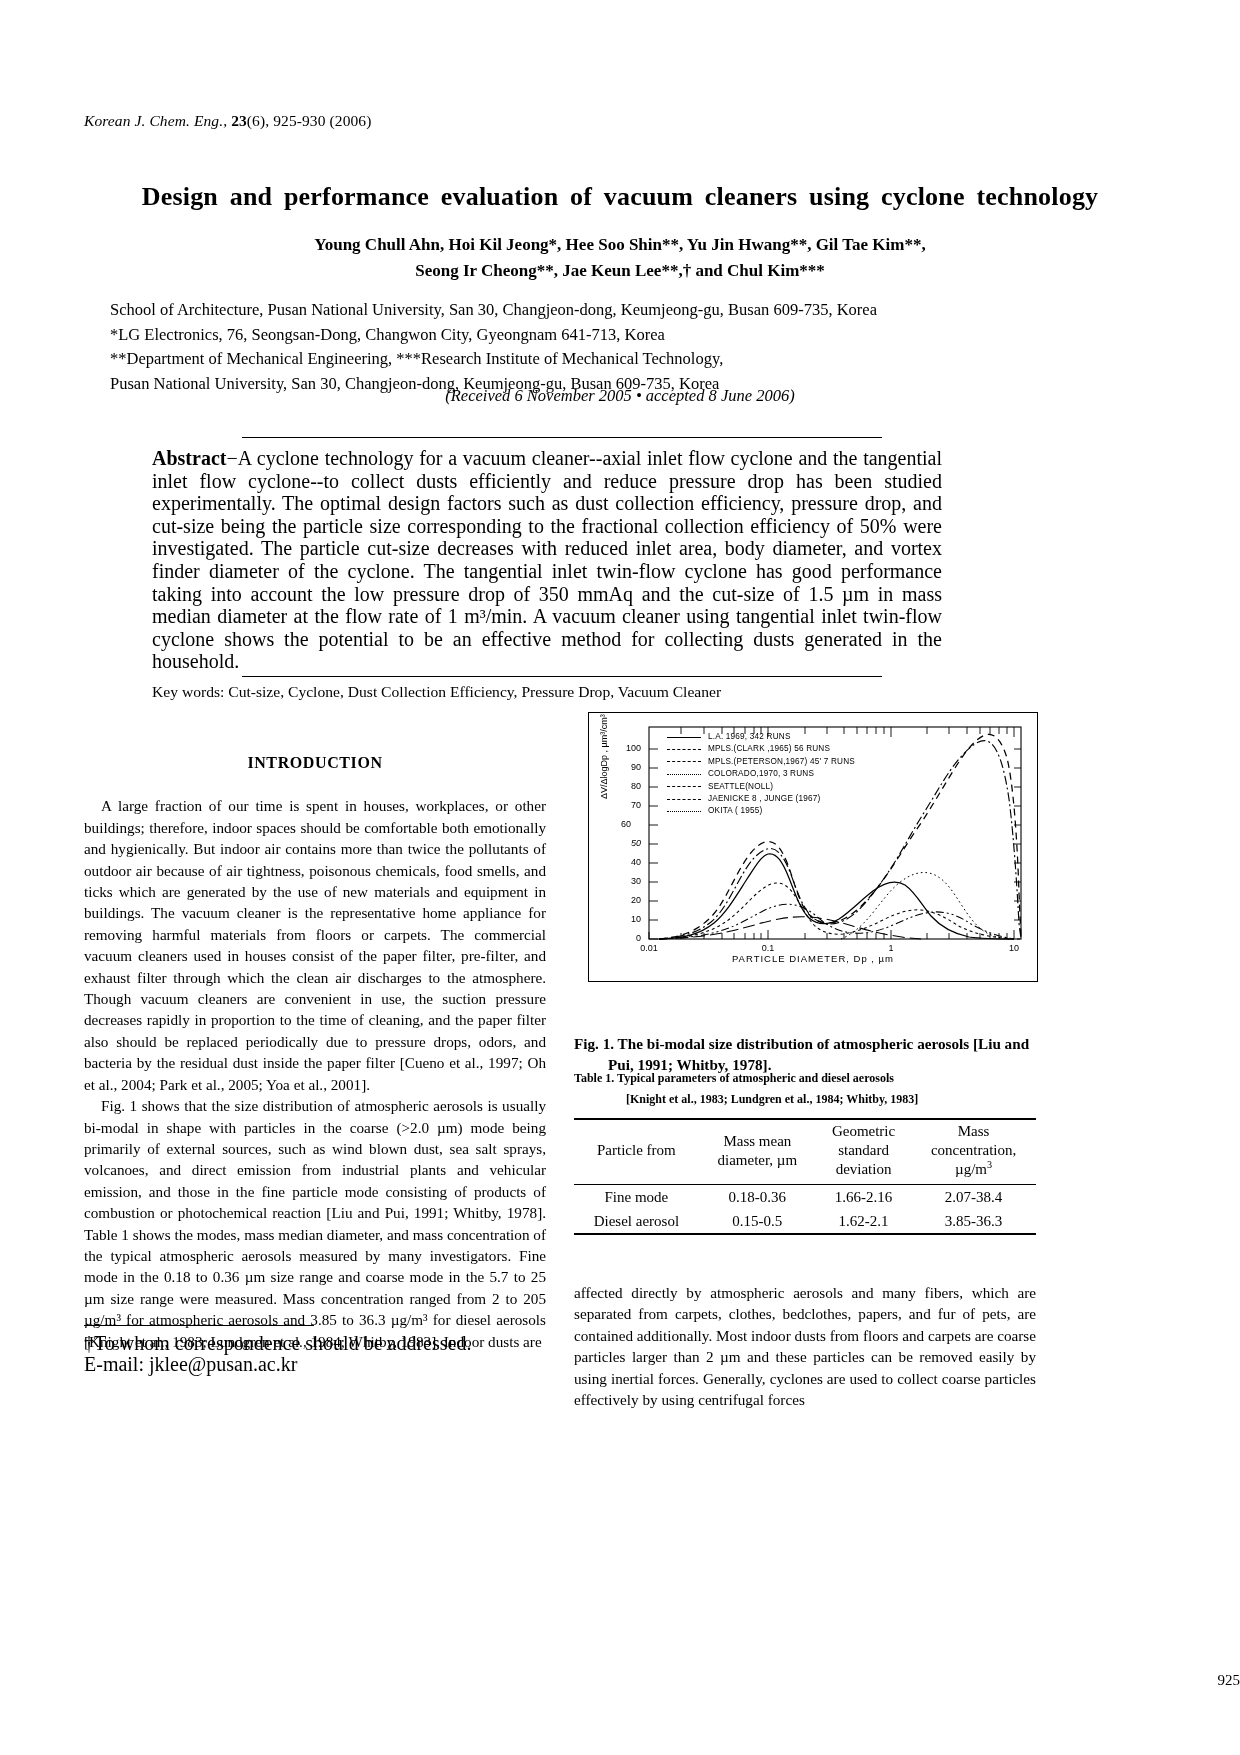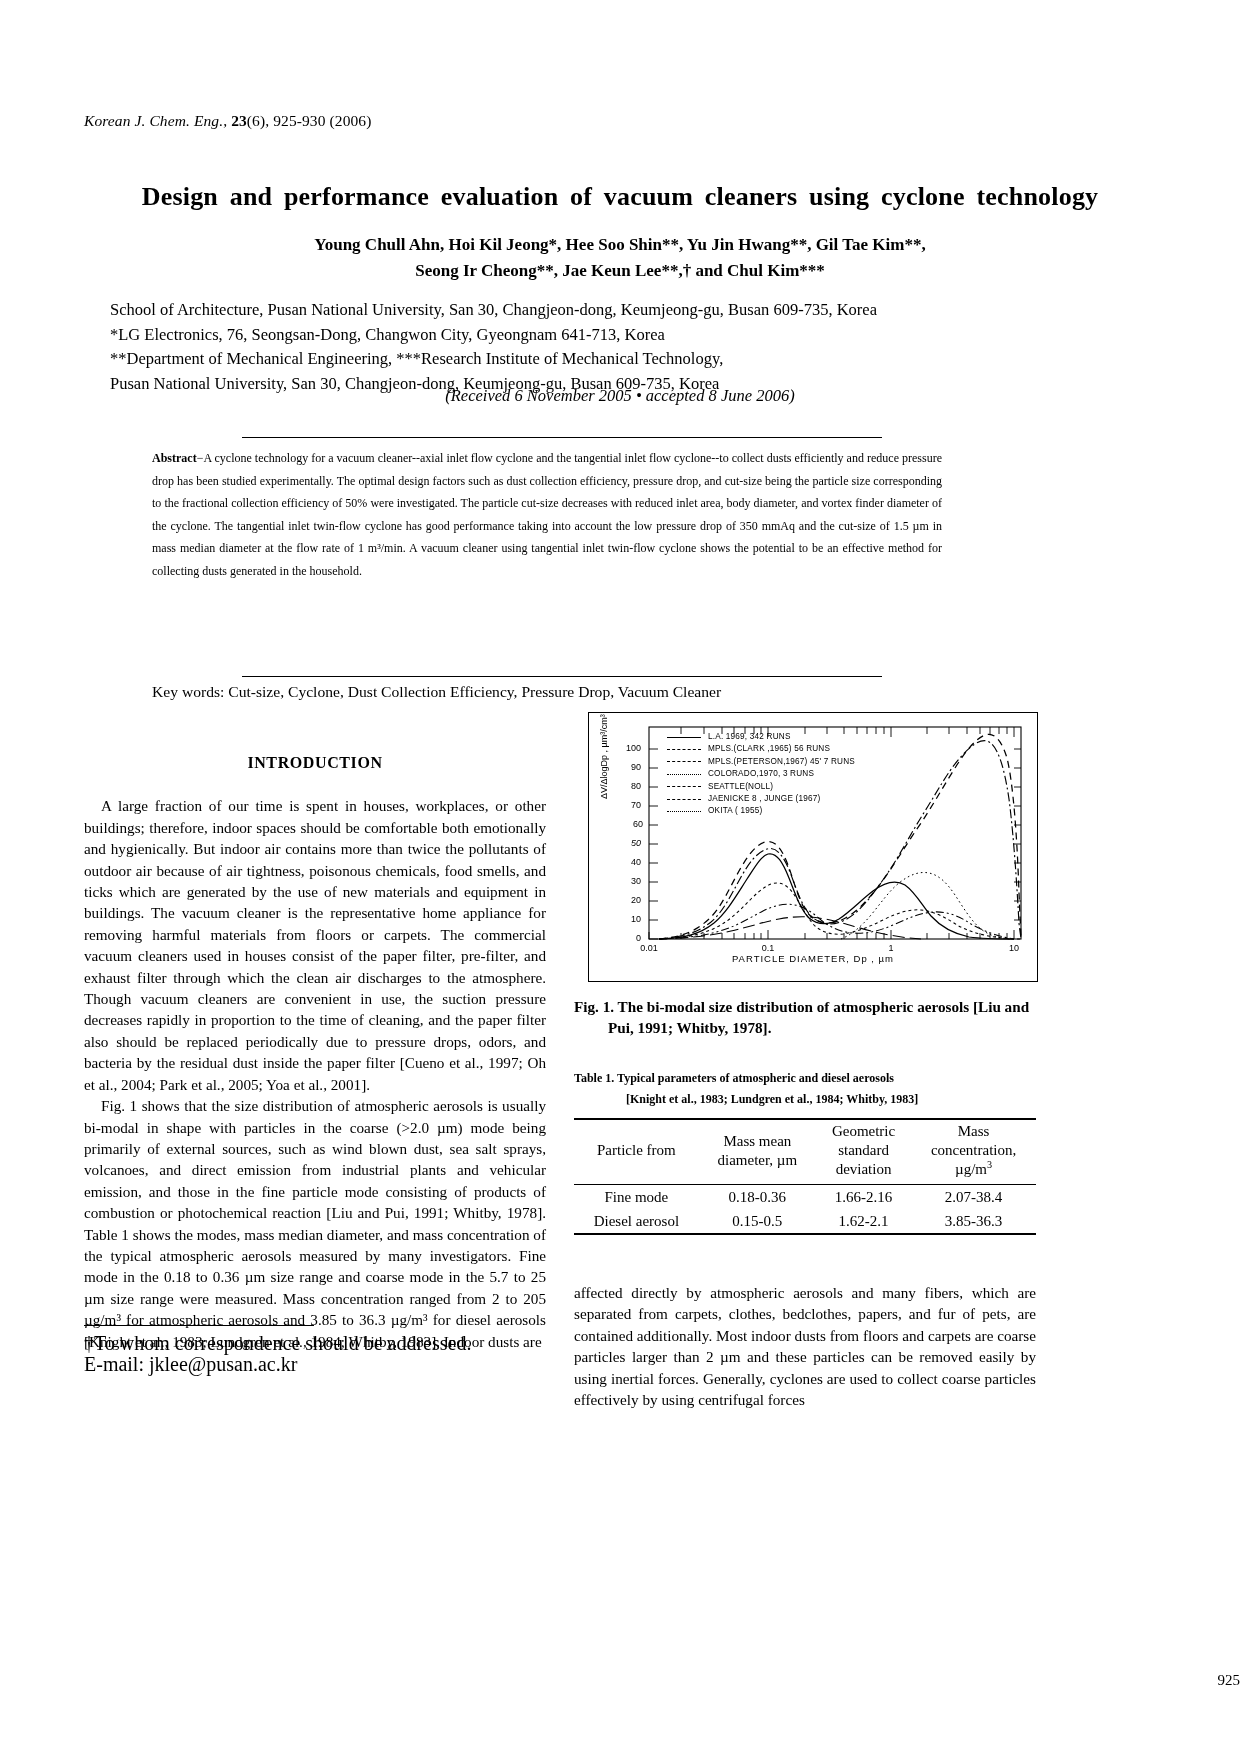--- a/index.html
+++ b/index.html
@@ -7,33 +7,33 @@
   .page{position:absolute;left:0;top:0;width:1240px;height:1755px;padding:0;}
   .journal-ref{position:absolute;left:84px;top:112px;font-size:15.5px;font-style:italic;letter-spacing:.1px;}
   .journal-ref b{font-style:normal;font-weight:bold;}
   .journal-ref .plain{font-style:normal;}
   .title{position:absolute;left:84px;top:182px;width:1072px;text-align:center;font-size:26px;font-weight:bold;letter-spacing:.2px;word-spacing:5px;}
   .authors{position:absolute;left:150px;top:232px;width:940px;text-align:center;font-size:17px;font-weight:bold;line-height:26px;}
   .affil{position:absolute;left:110px;top:298px;width:1020px;text-align:left;font-size:16.5px;line-height:24.5px;}
   .received{position:absolute;left:110px;top:386px;width:1020px;text-align:center;font-size:16.5px;font-style:italic;}
   .abs-wrap{position:absolute;left:242px;top:437px;width:640px;}
   .rule{border-top:1px solid #000;height:0;}
-  .abstract{position:absolute;left:152px;top:447px;width:790px;font-size:12px;line-height:22.6px;text-align:justify;}
+  .abstract{position:absolute;left:152px;top:447px;width:790px;font-size:20px;line-height:22.6px;text-align:justify;}
   .abstract b{font-weight:bold;}
   .rule2{position:absolute;left:242px;top:676px;width:640px;border-top:1px solid #000;}
   .keywords{position:absolute;left:152px;top:683px;width:790px;font-size:15.6px;}
   .col-left{position:absolute;left:84px;top:752px;width:462px;font-size:15.2px;line-height:21.4px;text-align:justify;}
   .sec-head{text-align:center;font-weight:bold;font-size:16px;letter-spacing:.6px;margin:0 0 22px 0;}
   p{margin:0;text-indent:17px;}
   .footnote-rule{position:absolute;left:84px;top:1325px;width:230px;border-top:1px solid #000;}
   .footnote{position:absolute;left:84px;top:1333px;width:462px;font-size:20px;line-height:21px;}
   .pagenum{position:absolute;left:0;top:1672px;width:1240px;text-align:right;font-size:15px;}
   .fig-box{position:absolute;left:588px;top:712px;width:448px;height:268px;border:1px solid #000;background:#fff;}
   .fig-cap{position:absolute;left:574px;top:996px;width:462px;font-size:15.2px;font-weight:bold;line-height:21px;}
-  .fig-cap .hang{display:block;padding-left:34px;text-indent:-34px;}
+  .fig-cap .hang{display:block;padding-left:34px;text-indent:-34px;margin-top:37px;}
   .tab-cap{position:absolute;left:574px;top:1068px;width:462px;font-size:12px;font-weight:bold;line-height:21px;}
   .tab-cap .hang{display:block;padding-left:52px;text-indent:-52px;}
   table.data{position:absolute;left:574px;top:1118px;width:462px;border-collapse:collapse;font-size:15px;}
   table.data th,table.data td{padding:2px 4px;text-align:center;font-weight:normal;vertical-align:middle;}
   table.data thead tr.top th{border-top:2.4px solid #000;border-bottom:0;padding-top:4px;}
   table.data tr.headrow th{padding-bottom:5px;line-height:19px;}
   table.data tr.headrule th{border-bottom:1px solid #000;padding:0;height:0;font-size:0;}
   table.data tbody td{padding:3.6px 4px;}
   table.data tbody tr:last-child td{border-bottom:2.4px solid #000;}
   td.left,th.left{text-align:left;padding-left:14px;}
@@ -218,21 +218,21 @@
                C252,209 266,214 282,218 C298,222 316,225 332,226" fill="none" stroke="#000" stroke-width="1.05" stroke-dasharray="12,5"></path>
 
       <path d="M252,226 C262,222 272,214 282,202 C292,190 300,178 310,170 C320,162 330,158 340,160
                C350,162 358,170 366,182 C374,194 382,208 392,216 C402,224 414,226 425,226" fill="none" stroke="#000" stroke-width="1" stroke-dasharray="1.6,3"></path>
     </svg>
 
     <div class="ytick" style="left:30px;top:30px;">100</div>
     <div class="ytick" style="left:30px;top:49px;">90</div>
     <div class="ytick" style="left:30px;top:68px;">80</div>
     <div class="ytick" style="left:30px;top:87px;">70</div>
-    <div class="ytick" style="left:32px;top:106px;">60</div>
+    <div class="ytick" style="left:20px;top:106px;">60</div>
     <div class="ytick" style="left:30px;top:125px;font-style:italic;">50</div>
     <div class="ytick" style="left:30px;top:144px;">40</div>
     <div class="ytick" style="left:30px;top:163px;">30</div>
     <div class="ytick" style="left:30px;top:182px;">20</div>
     <div class="ytick" style="left:30px;top:201px;">10</div>
     <div class="ytick" style="left:30px;top:220px;">0</div>
 
     <div class="xtick" style="left:46px;top:230px;">0.01</div>
     <div class="xtick" style="left:165px;top:230px;">0.1</div>
     <div class="xtick" style="left:288px;top:230px;">1</div>

